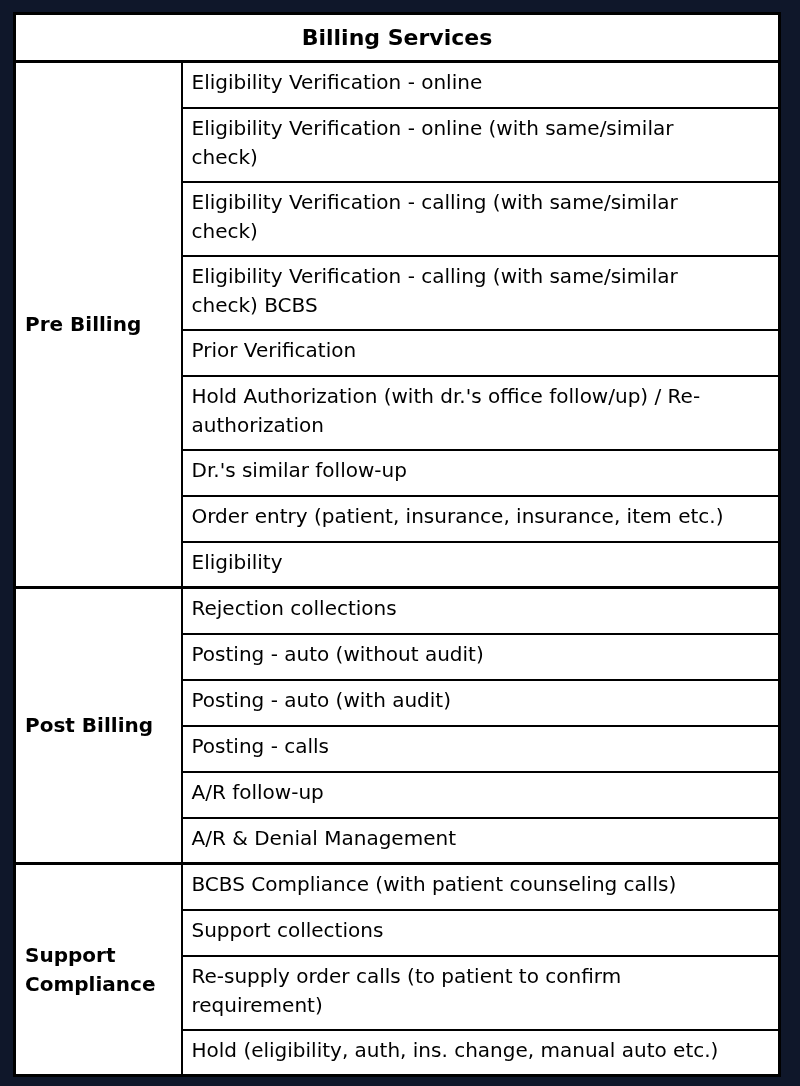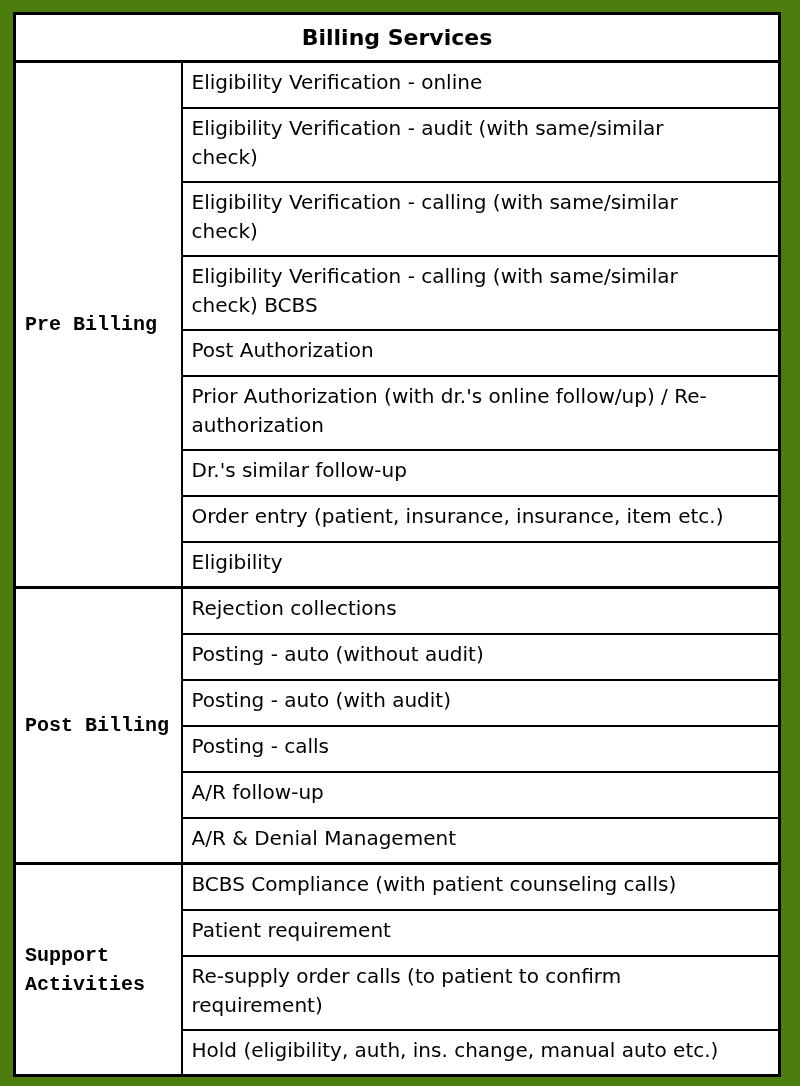--- a/index.html
+++ b/index.html
@@ -6,21 +6,21 @@
     margin: 0;
     padding: 0;
     background: #ffffff;
     font-family: "DejaVu Sans", sans-serif;
     color: #000000;
   }
   .page {
     position: relative;
     width: 800px;
     height: 1086px;
-    background: #4d7c0f;
+    background: #0f172a;
     overflow: hidden;
   }
   table.billing {
     position: absolute;
     left: 13px;
     top: 12px;
     width: 765px;
     border-collapse: collapse;
     table-layout: fixed;
     background: #ffffff;
@@ -43,21 +43,20 @@
   }
   td.group-cell {
     vertical-align: middle;
     text-align: left;
     font-weight: bold;
     font-size: 20px;
     line-height: 29px;
     padding: 4px 6px 4px 9px;
     border-top: 3px solid #000000;
     border-bottom: 3px solid #000000;
-    font-family: Liberation Mono, monospace;
   }
   td.service-cell {
     vertical-align: top;
     font-size: 20px;
     line-height: 29px;
     padding: 5px 10px 5px 9px;
     white-space: pre-line;
   }
   tr.s  { height: 46px; }
   tr.d  { height: 74px; }
@@ -77,36 +76,36 @@
     <tbody>
         <tr class="header-row">
       <th class="title-cell" colspan="2">Billing Services</th>
     </tr>
 
     <tr class="s group-start">
       <td class="group-cell" rowspan="9">Pre Billing</td>
       <td class="service-cell">Eligibility Verification - online</td>
     </tr>
     <tr class="d">
-      <td class="service-cell">Eligibility Verification - audit (with same/similar
+      <td class="service-cell">Eligibility Verification - online (with same/similar
 check)</td>
     </tr>
     <tr class="d">
       <td class="service-cell">Eligibility Verification - calling (with same/similar
 check)</td>
     </tr>
     <tr class="d">
       <td class="service-cell">Eligibility Verification - calling (with same/similar
 check) BCBS</td>
     </tr>
     <tr class="s">
-      <td class="service-cell">Post Authorization</td>
+      <td class="service-cell">Prior Verification</td>
     </tr>
     <tr class="d">
-      <td class="service-cell">Prior Authorization (with dr.'s online follow/up) / Re-
+      <td class="service-cell">Hold Authorization (with dr.'s office follow/up) / Re-
 authorization</td>
     </tr>
     <tr class="s">
       <td class="service-cell">Dr.'s similar follow-up</td>
     </tr>
     <tr class="s">
       <td class="service-cell">Order entry (patient, insurance, insurance, item etc.)</td>
     </tr>
     <tr class="s">
       <td class="service-cell">Eligibility</td>
@@ -126,25 +125,25 @@
       <td class="service-cell">Posting - calls</td>
     </tr>
     <tr class="s">
       <td class="service-cell">A/R follow-up</td>
     </tr>
     <tr class="s">
       <td class="service-cell">A/R &amp; Denial Management</td>
     </tr>
 
     <tr class="s group-start">
-      <td class="group-cell" rowspan="4">Support Activities</td>
+      <td class="group-cell" rowspan="4">Support Compliance</td>
       <td class="service-cell">BCBS Compliance (with patient counseling calls)</td>
     </tr>
     <tr class="s">
-      <td class="service-cell">Patient requirement</td>
+      <td class="service-cell">Support collections</td>
     </tr>
     <tr class="d">
       <td class="service-cell">Re-supply order calls (to patient to confirm
 requirement)</td>
     </tr>
     <tr class="s">
       <td class="service-cell">Hold (eligibility, auth, ins. change, manual auto etc.)</td>
     </tr>
   </tbody>
     </table>

